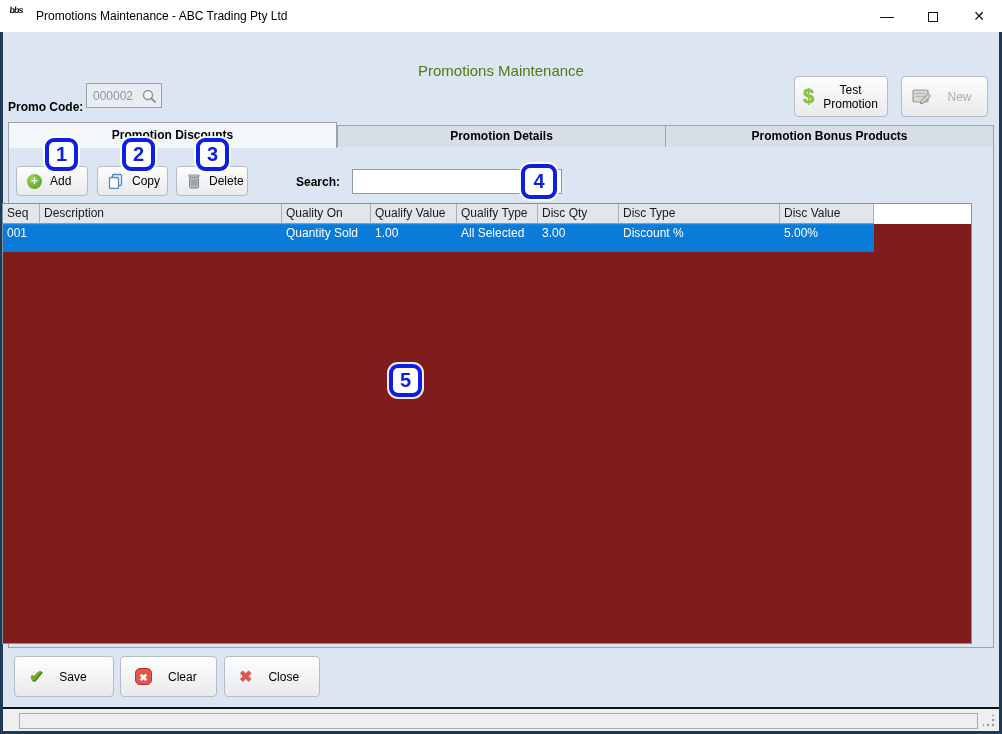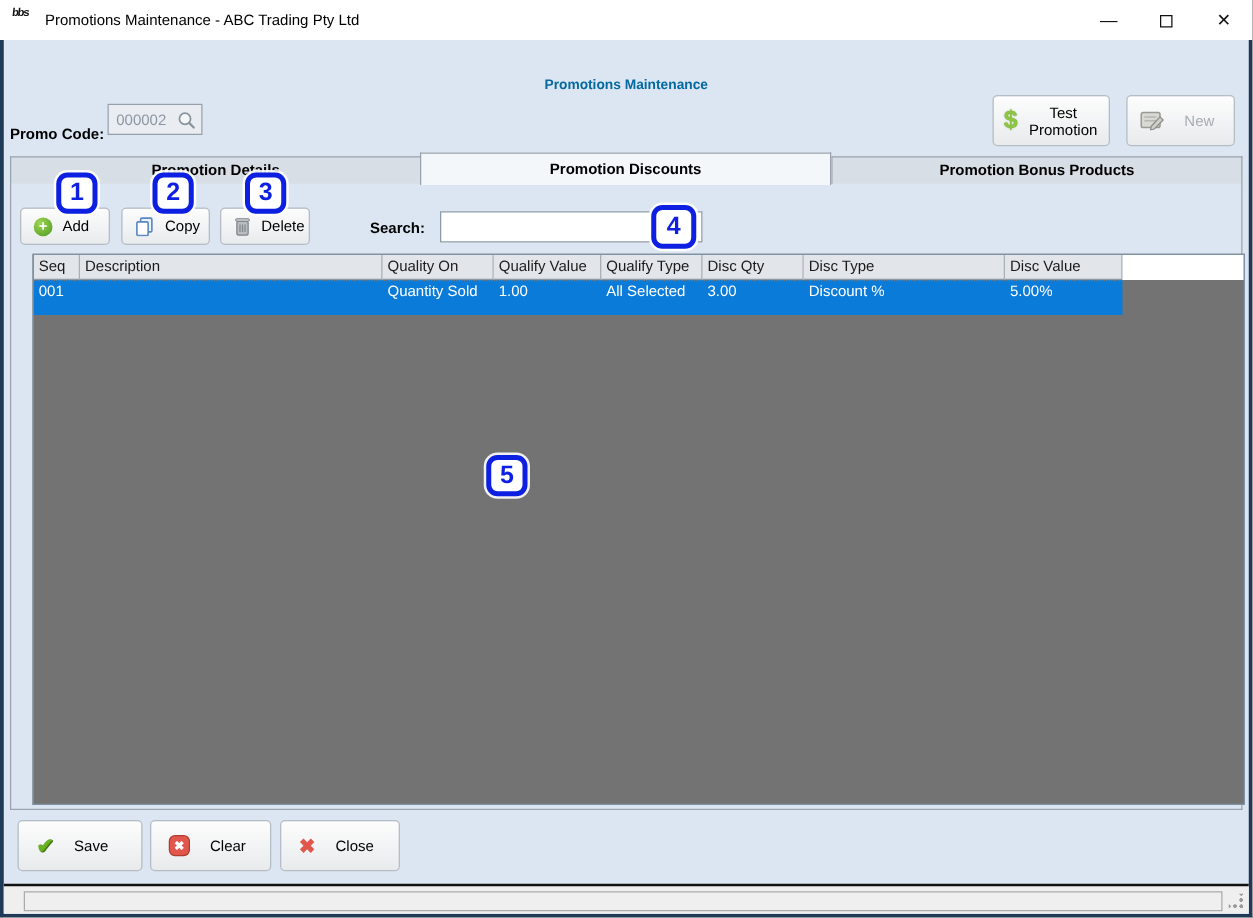--- a/index.html
+++ b/index.html
@@ -23,21 +23,21 @@
   .maxbox { display:inline-block; width:10px; height:10px; border:1px solid #111; vertical-align:middle; }
 
   
   .body { position:absolute; left:0; top:32px; width:1002px; height:702px;
           background:#dce6f2; border-left:3px solid #1e3a57; border-right:3px solid #1e3a57;
           border-bottom:3px solid #1e3a57; }
 
   .app-title  { position:absolute; left:0; top:36px; width:1002px; text-align:center;
                 font-size:23px; font-weight:bold; color:#15159c; }
   .screen-title { position:absolute; left:0; top:62px; width:1002px; text-align:center;
-                  font-size:11px; font-weight:bold; color:#0369a1; }
+                  font-size:15px; font-weight:normal; color:#4d7c0f; }
 
   
   .promo-label { position:absolute; left:8px; top:100px; font-size:12px; font-weight:bold; color:#000; }
   .promo-box { position:absolute; left:86px; top:83px; width:76px; height:25px;
                background:#e9edf2; border:1px solid #96a0ab; }
   .promo-box input { position:absolute; left:0; top:0; width:60px; height:23px; border:none;
                      background:transparent; color:#8b95a1; font-size:12px; padding-left:6px;
                      font-family:"Liberation Sans", sans-serif; }
   .promo-box svg { position:absolute; right:4px; top:4px; }
 
@@ -70,22 +70,22 @@
   .tbtn.copy { left:97px; width:71px; }
   .tbtn.del { left:176px; width:72px; }
   .plus-circle { width:15px; height:15px; border-radius:50%; background:radial-gradient(circle at 35% 30%, #9ed455, #4c9a1f);
                  color:#fff; font-size:12px; font-weight:bold; line-height:15px; text-align:center; }
   .search-label { position:absolute; left:296px; top:175px; font-size:12px; font-weight:bold; }
   .search-input { position:absolute; left:352px; top:169px; width:210px; height:25px;
                   border:1px solid #8b9aa8; background:#fff; font-size:12px; padding:0 6px;
                   font-family:"Liberation Sans", sans-serif; }
 
   
-  .grid { position:absolute; left:26px; top:203px; width:970px; height:441px;
-          background:#737373; border:1px solid #7e93a5; overflow:hidden; }
+  .grid { position:absolute; left:2px; top:203px; width:970px; height:441px;
+          background:#7f1d1d; border:1px solid #7e93a5; overflow:hidden; }
   .grid-header { display:flex; height:20px; }
   .hcell { background:#e2e6ea; border-right:1px solid #a8b0b8; border-bottom:1px solid #8d98a3;
            font-size:12px; color:#1a1a1a; line-height:19px; padding:0 4px; overflow:hidden;
            white-space:nowrap; }
   .hfill { flex:1; background:#fff; }
   .grid-row { display:flex; height:28px; width:871px; background:#0a7bd8; color:#fff;
               border-top:1px dotted #6b7b8a; }
   .cell { font-size:12px; line-height:15px; padding:1px 4px 0 4px; overflow:hidden; white-space:nowrap; }
   .c0 { width:37px; } .c1 { width:242px; } .c2 { width:89px; } .c3 { width:86px; }
   .c4 { width:81px; } .c5 { width:81px; } .c6 { width:161px; } .c7 { width:94px; }
@@ -164,22 +164,22 @@
     <svg width="20" height="18" viewBox="0 0 20 18">
       <rect x="1" y="2" width="15" height="12" rx="1.5" fill="#d8d8d4" stroke="#9a9a94" stroke-width="1.2"></rect>
       <line x1="3.5" y1="5.5" x2="13" y2="5.5" stroke="#b7b7b1" stroke-width="1.2"></line>
       <line x1="3.5" y1="8.5" x2="13" y2="8.5" stroke="#b7b7b1" stroke-width="1.2"></line>
       <polygon points="9,13 16,5.5 18.5,8 11.5,15.2 8.5,15.8" fill="#cfcfc9" stroke="#8e8e88" stroke-width="1"></polygon>
     </svg>
     <span class="lbl">New</span>
   </div>
 
   <div class="tabbar">
+    <div class="tab active">Promotion Discounts</div>
     <div class="tab">Promotion Details</div>
-    <div class="tab active">Promotion Discounts</div>
     <div class="tab">Promotion Bonus Products</div>
   </div>
 
   <div class="panel"></div>
 
   <div class="tbtn add">
     <span class="plus-circle">+</span>
     <span>Add</span>
   </div>
   <div class="tbtn copy">

